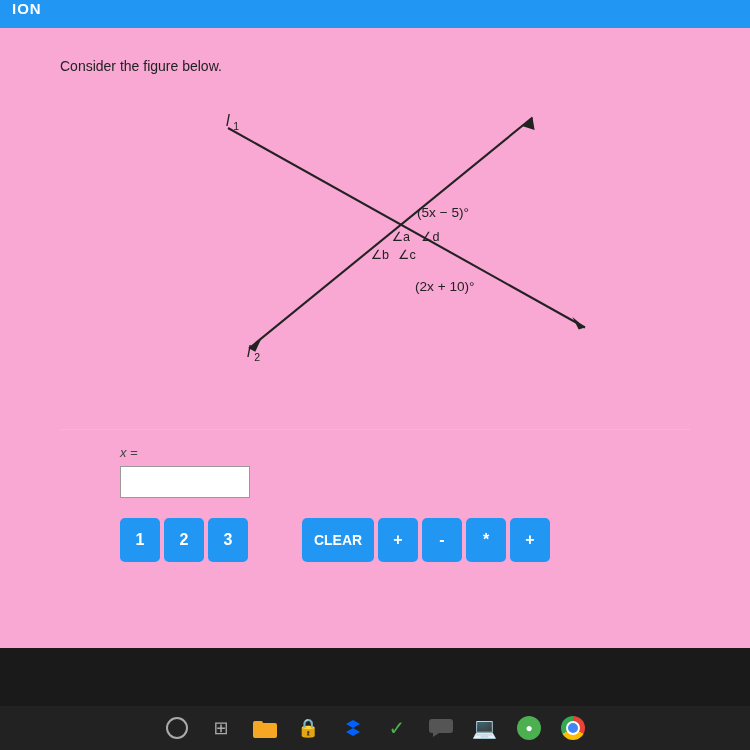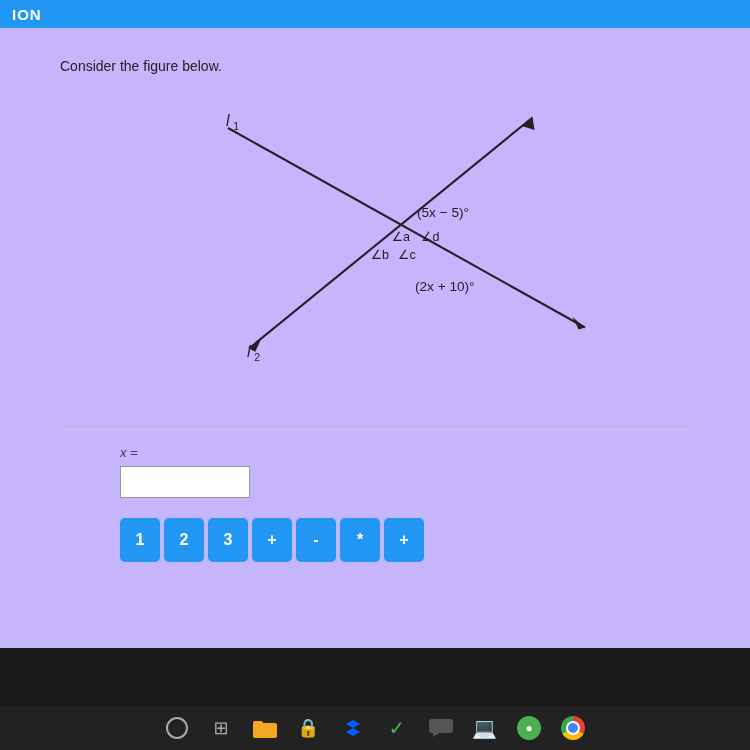--- a/index.html
+++ b/index.html
@@ -9,33 +9,32 @@
       background: #1a1a1a;
       font-family: Arial, sans-serif;
       overflow: hidden;
     }
 
     
     .top-bar {
       background: #2196F3;
       height: 28px;
       display: flex;
-      align-items: center;
       padding: 0 12px;
     }
     .top-bar-title {
       color: white;
       font-size: 15px;
       font-weight: bold;
       letter-spacing: 1px;
     }
 
     
     .main-content {
-      background: #c4b5fd;
+      background: #f9a8d4;
       width: 100%;
       height: 620px;
       position: relative;
       padding: 30px 60px 20px 60px;
     }
 
     .question-text {
       font-size: 14px;
       color: #222;
       margin-bottom: 20px;
@@ -239,20 +238,21 @@
 
   <div class="answer-area">
     <div class="x-label">x =</div>
     <div class="answer-input-box"></div>
 
     
     <div class="keyboard-row">
       <button class="key-btn key-num">1</button>
       <button class="key-btn key-num">2</button>
       <button class="key-btn key-num">3</button>
+      <button class="key-btn key-clear key-op">CLEAR</button>
       <button class="key-btn key-op">+</button>
       <button class="key-btn key-op">-</button>
       <button class="key-btn key-op">*</button>
       <button class="key-btn key-op">+</button>
     </div>
   </div>
 </div>
 
 <div class="taskbar">
 

